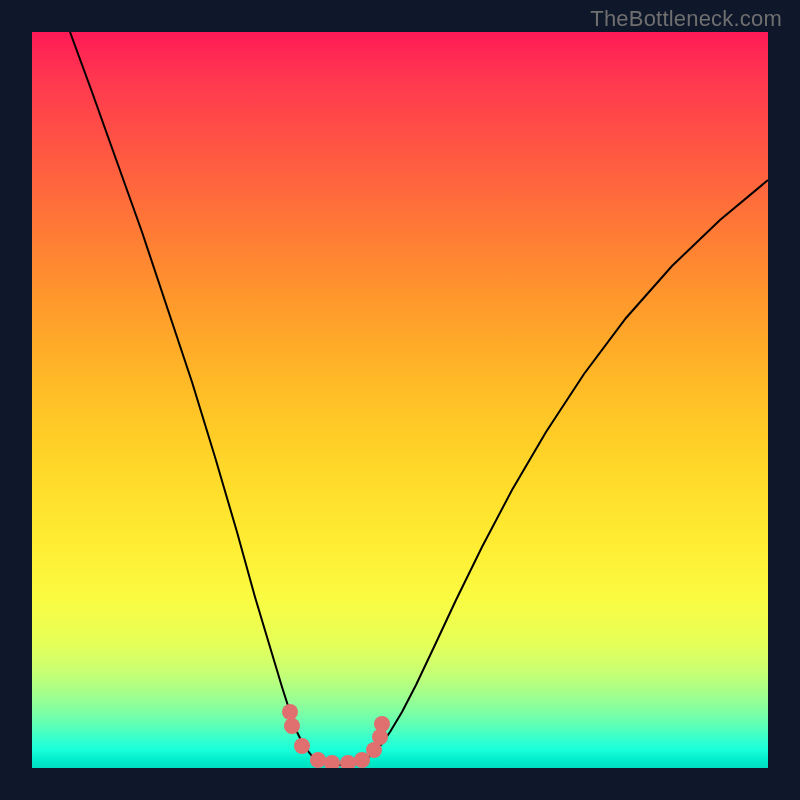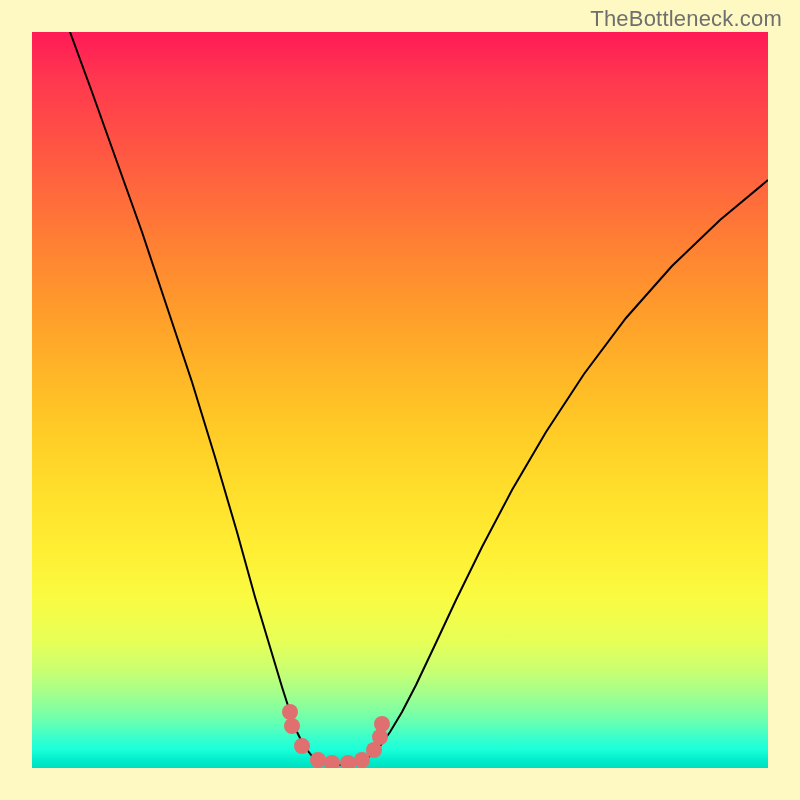--- a/index.html
+++ b/index.html
@@ -10,21 +10,21 @@
     background: #000;
     overflow: hidden;
     font-family: Arial, Helvetica, sans-serif;
   }
   .frame {
     position: absolute;
     top: 0;
     left: 0;
     width: 800px;
     height: 800px;
-    background: #fef9c3;
+    background: #0f172a;
   }
   .plot-area {
     position: absolute;
     top: 32px;
     left: 32px;
     width: 736px;
     height: 736px;
     overflow: hidden;
   }
   .gradient {

